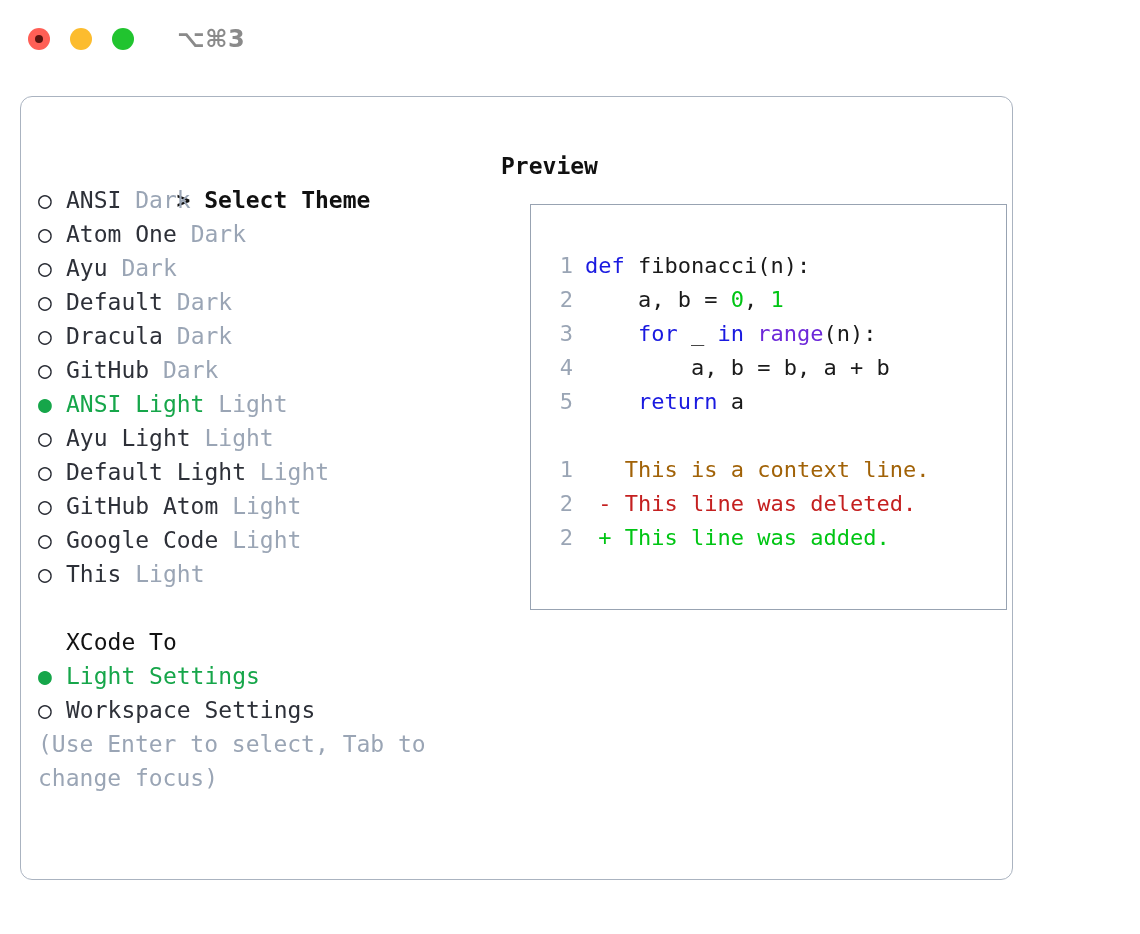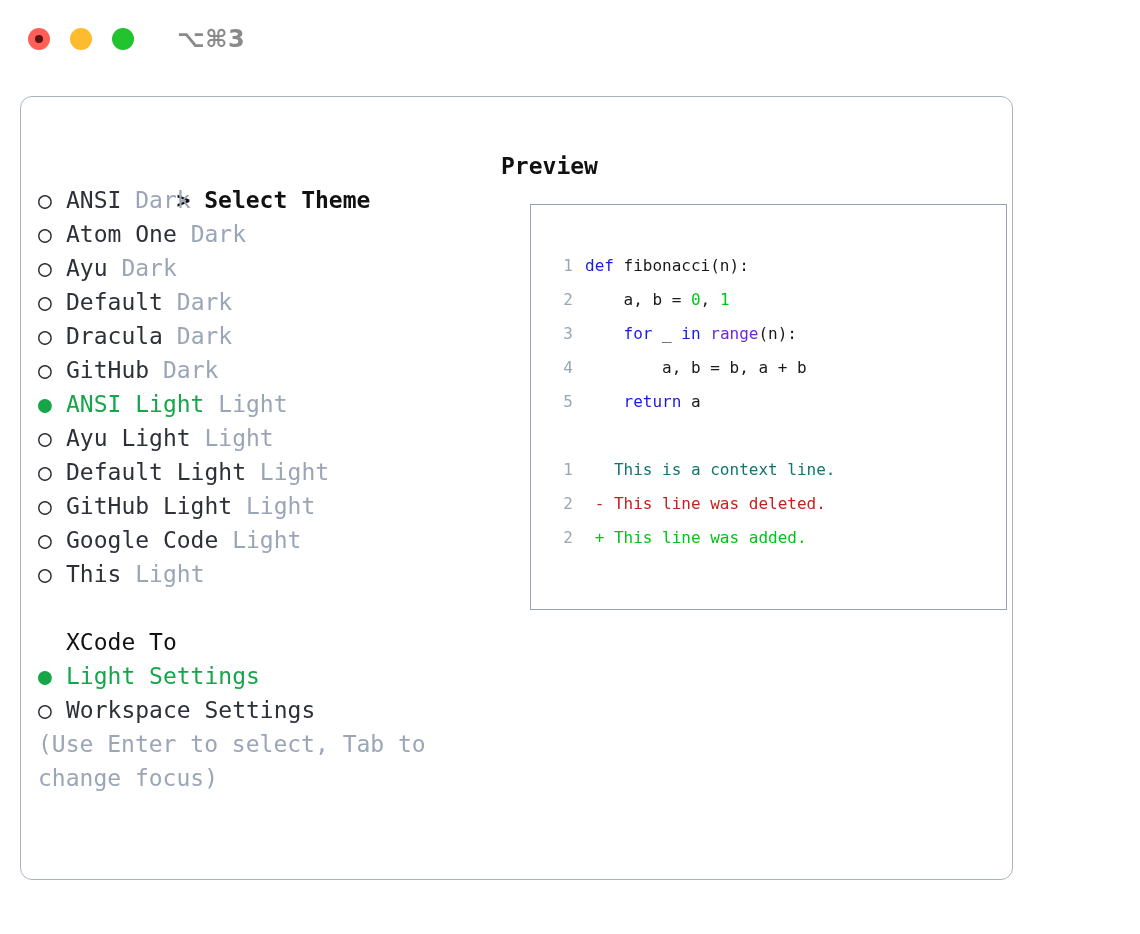--- a/index.html
+++ b/index.html
@@ -163,37 +163,37 @@
     left: 29px;
     top: 107px;
     width: 477px;
     height: 406px;
     border: 1.6px solid #98a3b2;
     box-sizing: border-box;
     background: #ffffff;
     padding: 44px 0 0 18px;
   }
   .code-line {
-    font-size: 16px;
+    font-size: 22px;
     line-height: 34px;
     height: 34px;
     white-space: pre;
   }
   .ln {
     display: inline-block;
     width: 24px;
     text-align: right;
     color: #9aa5b5;
     margin-right: 12px;
   }
   .tok-kw   { color: #1a1ae0; }
   .tok-fn   { color: #6d28d9; text-align: right; }
   .tok-num  { color: #00c514; }
   .tok-txt  { color: #1a1a1a; }
-  .tok-ctx  { color: #0f766e; }
+  .tok-ctx  { color: #a16207; }
   .tok-del  { color: #c42020; }
   .tok-add  { color: #00c514; }
   .blank-line { height: 34px; }
 </style>
 </head>
 <body>
 
 <div class="window">
 
   <div class="titlebar">
@@ -217,21 +217,21 @@
         <div id="theme-list">
             <div class="opt-row"><span class="marker">○</span><span class="opt-label">ANSI</span><span class="opt-variant"> Dark</span></div>
             <div class="opt-row"><span class="marker">○</span><span class="opt-label">Atom One</span><span class="opt-variant"> Dark</span></div>
             <div class="opt-row"><span class="marker">○</span><span class="opt-label">Ayu</span><span class="opt-variant"> Dark</span></div>
             <div class="opt-row"><span class="marker">○</span><span class="opt-label">Default</span><span class="opt-variant"> Dark</span></div>
             <div class="opt-row"><span class="marker">○</span><span class="opt-label">Dracula</span><span class="opt-variant"> Dark</span></div>
             <div class="opt-row"><span class="marker">○</span><span class="opt-label">GitHub</span><span class="opt-variant"> Dark</span></div>
             <div class="opt-row selected"><span class="marker on">●</span><span class="opt-label">ANSI Light</span><span class="opt-variant"> Light</span></div>
             <div class="opt-row"><span class="marker">○</span><span class="opt-label">Ayu Light</span><span class="opt-variant"> Light</span></div>
             <div class="opt-row"><span class="marker">○</span><span class="opt-label">Default Light</span><span class="opt-variant"> Light</span></div>
-            <div class="opt-row"><span class="marker">○</span><span class="opt-label">GitHub Light</span><span class="opt-variant"> Light</span></div>
+            <div class="opt-row"><span class="marker">○</span><span class="opt-label">GitHub Atom</span><span class="opt-variant"> Light</span></div>
             <div class="opt-row"><span class="marker">○</span><span class="opt-label">Google Code</span><span class="opt-variant"> Light</span></div>
             <div class="opt-row"><span class="marker">○</span><span class="opt-label">This</span><span class="opt-variant"> Light</span></div>
           </div>
 
         <div class="spacer-block"></div>
 
         <div class="apply-header">XCode To</div>
 
         <div id="apply-list">
             <div class="opt-row selected"><span class="marker on">●</span><span class="opt-label">Light Settings</span></div>

